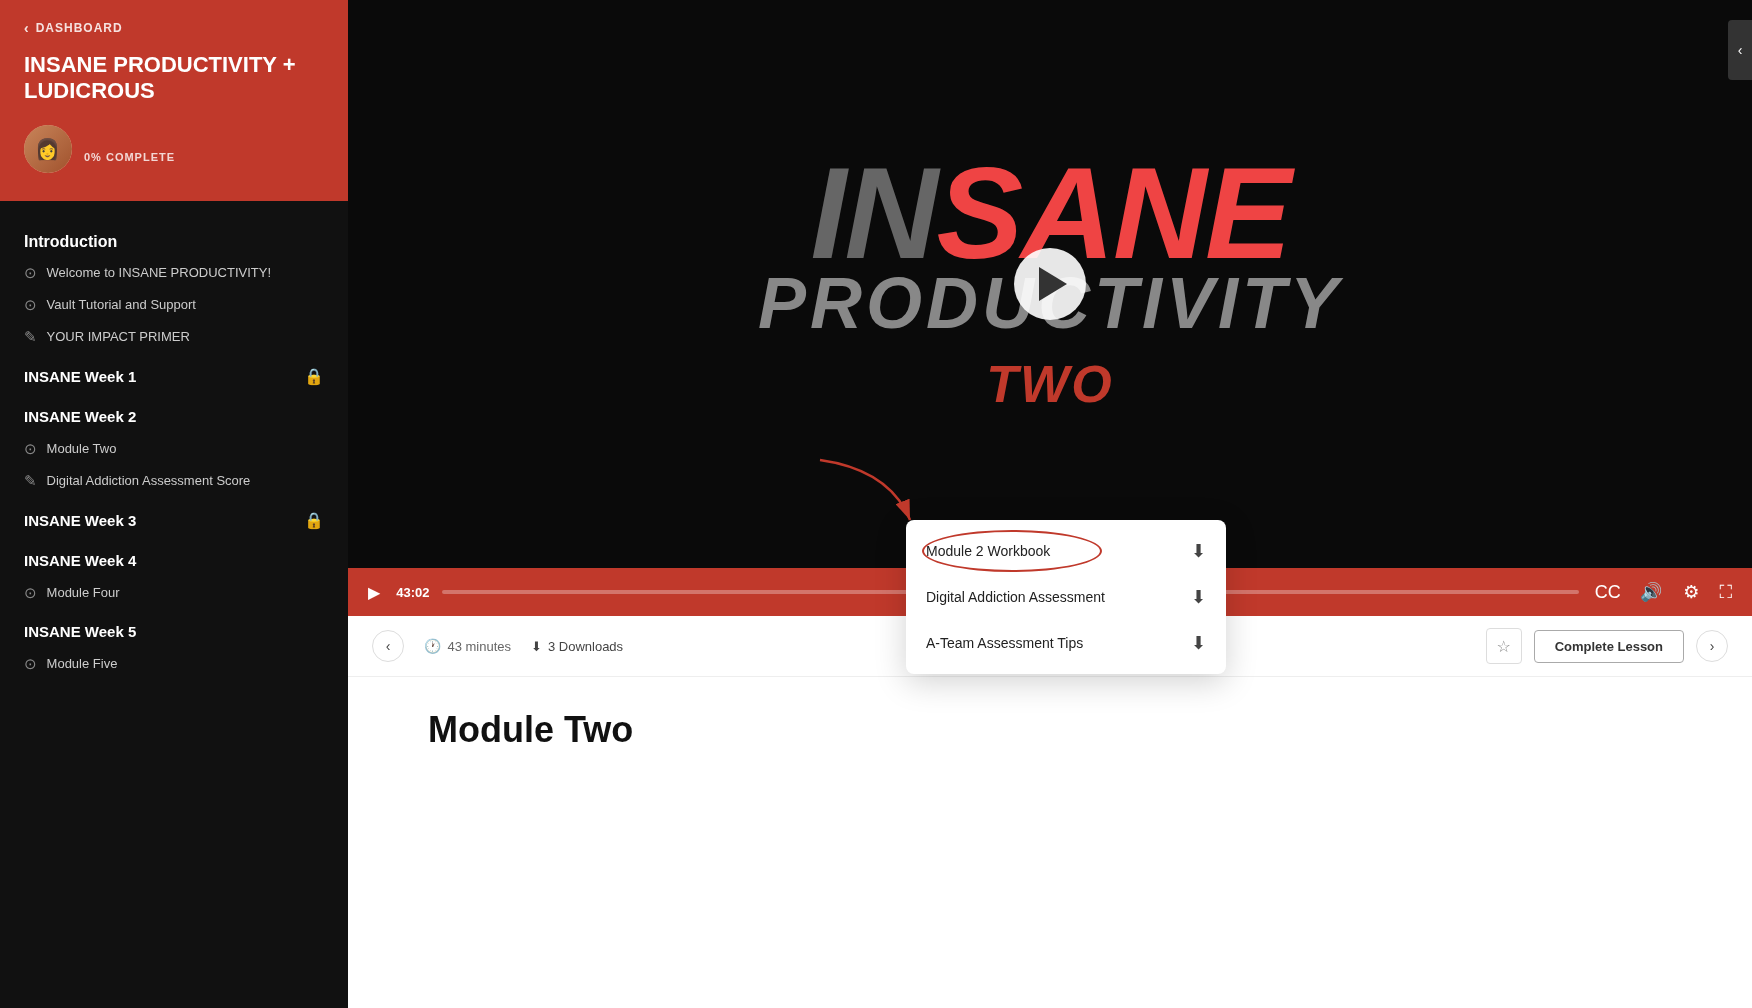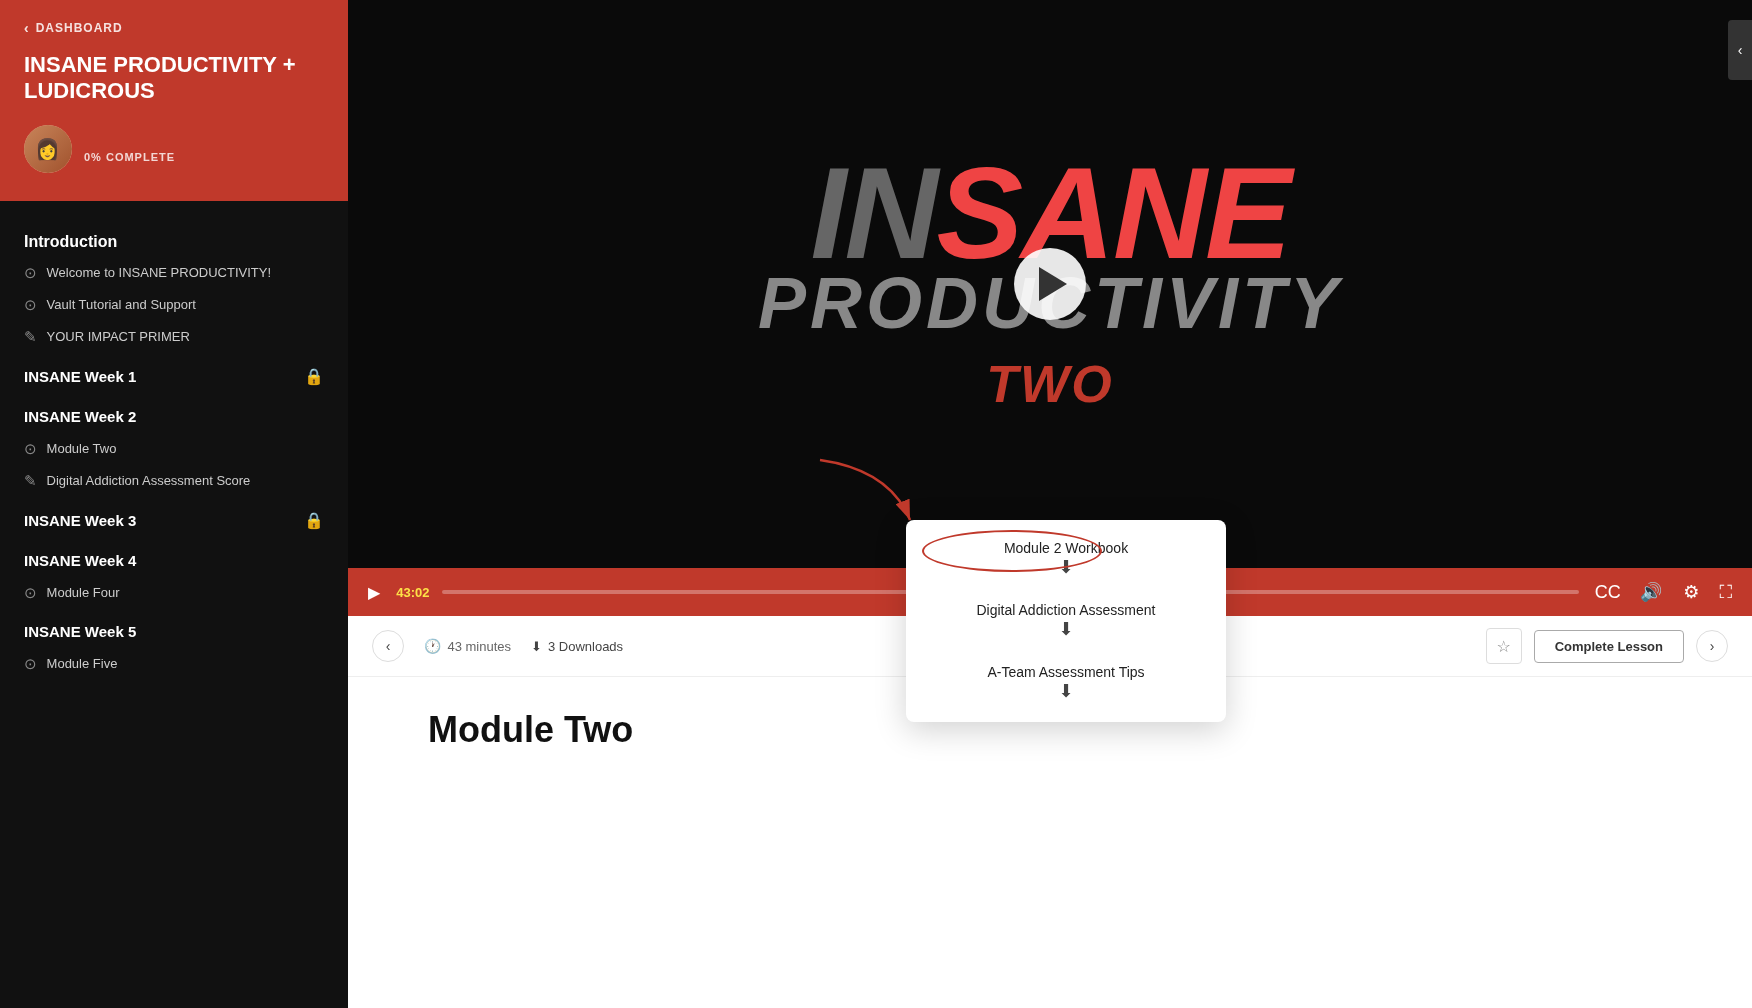--- a/index.html
+++ b/index.html
@@ -185,21 +185,21 @@
     .video-controls {
       background: #c0392b;
       height: 48px;
       display: flex;
       align-items: center;
       padding: 0 16px;
       gap: 12px;
       flex-shrink: 0;
     }
     .ctrl-btn { color: #fff; cursor: pointer; font-size: 16px; background: none; border: none; padding: 4px; }
-    .time-label { color: #fde047; font-size: 13px; font-weight: 600; white-space: nowrap; }
+    .time-label { color: #ffffff; font-size: 13px; font-weight: 600; white-space: nowrap; }
     .progress-bar-container { flex: 1; height: 4px; background: rgba(255,255,255,0.3); border-radius: 2px; cursor: pointer; }
     .progress-bar-fill { width: 0%; height: 100%; background: #fff; border-radius: 2px; }
     .ctrl-icon { color: #fff; font-size: 18px; cursor: pointer; padding: 4px; }
 
     
     .below-video-bar {
       display: flex;
       align-items: center;
       justify-content: space-between;
       padding: 12px 24px;
@@ -233,21 +233,20 @@
       padding: 8px 0;
     }
     .dropdown-item {
       display: flex;
       align-items: center;
       justify-content: space-between;
       padding: 12px 20px;
       font-size: 14px;
       color: #222;
       cursor: pointer;
-      flex-direction: column;
     }
     .dropdown-item .dl-icon { color: #444; font-size: 18px; }
 
     
     .arrow-annotation {
       position: absolute;
       top: 450px;
       left: 462px;
       z-index: 101;
       pointer-events: none;

